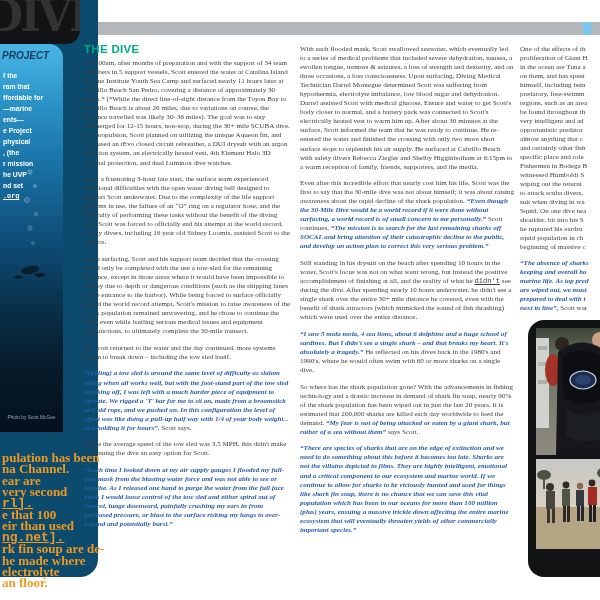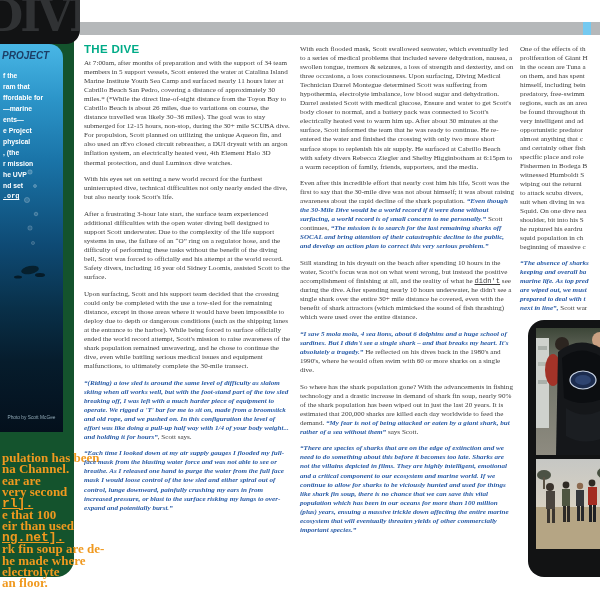--- a/index.html
+++ b/index.html
@@ -2,22 +2,22 @@
 <html><head>
 <meta charset="utf-8">
 <style>
   html,body{margin:0;padding:0;}
   .page{position:relative;width:600px;height:600px;background:#ffffff;overflow:hidden;
         font-family:"Liberation Serif",serif;}
   
   .top-rule{position:absolute;left:80px;top:22px;width:520px;height:13px;background:#b5b8ba;}
   .top-rule-accent{position:absolute;left:503px;top:0;width:8px;height:13px;background:#74c9f0;}
   
-  .sidebar{position:absolute;left:0;top:0;width:74px;height:577px;background:#14532d;
-           border-radius:0 0 18px 0;}
+  .sidebar{position:absolute;left:0;top:0;width:74px;height:577px;background:#0c4a6e;
+           border-radius:0 0 18px 0;padding-left:24px;}
   .masthead{position:absolute;left:0;top:0;width:80px;height:44px;background:#121314;
             border-radius:0 0 14px 0;overflow:hidden;z-index:3;}
   .masthead-title{position:absolute;left:-15px;top:-10px;margin:0;
                   font-family:"DejaVu Serif",serif;font-weight:bold;font-size:44px;
                   letter-spacing:-3px;color:#303234;}
   .uw-photo{position:absolute;left:0;top:44px;width:63px;height:388px;border-radius:0 14px 0 0;
             background:linear-gradient(180deg,#49b7e6 0%,#2c95c9 14%,#1a74a8 30%,#0e4a74 52%,#093049 68%,#061c2c 82%,#04101c 100%);
             overflow:hidden;}
   .uw-scene{position:absolute;left:0;top:0;}
   .project-title{position:absolute;left:2px;top:6px;margin:0;
@@ -109,24 +109,25 @@
   </div>
 
   <div class="masthead">
     <h1 class="masthead-title">DIVER</h1>
   </div>
 
   <h2 class="heading">THE DIVE</h2>
 
   <div class="col col-1">
       <p class="para"><span class="seg-plain">At 7:00am, after months of preparation and with the support of 34 team members in 5 support vessels, Scott entered the water at Catalina Island Marine Institute Youth Sea Camp and surfaced nearly 11 hours later at Cabrillo Beach San Pedro, covering a distance of approximately 30 miles.* (*While the direct line-of-sight distance from the Toyon Bay to Cabrillo Beach is about 26 miles, due to variations on course, the distance travelled was likely 30–36 miles). The goal was to stay submerged for 12-15 hours, non-stop, during the 30+ mile SCUBA dive. For propulsion, Scott planned on utilizing the unique Aqueon fin, and also used an rEvo closed circuit rebreather, a DUI drysuit with an argon inflation system, an electrically heated vest, 4th Element Halo 3D thermal protection, and dual Luminox dive watches.</span></p>
-      <p class="para"><span class="seg-plain">With his eyes set on setting a new world record for the furthest uninterrupted dive, technical difficulties not only nearly ended the dive, but also nearly took Scott's life.</span></p>
       <p class="para"><span class="seg-plain">After a frustrating 3-hour late start, the surface team experienced additional difficulties with the open water diving bell designed to support Scott underwater. Due to the complexity of the life support systems in use, the failure of an “O” ring on a regulator hose, and the difficulty of performing these tasks without the benefit of the diving bell, Scott was forced to officially end his attempt at the world record. Safety divers, including 16 year old Sidney Loomis, assisted Scott to the surface.</span></p>
       <p class="para"><span class="seg-plain">Upon surfacing, Scott and his support team decided that the crossing could only be completed with the use a tow-sled for the remaining distance, except in those areas where it would have been impossible to deploy due to depth or dangerous conditions (such as the shipping lanes at the entrance to the harbor). While being forced to surface officially ended the world record attempt, Scott's mission to raise awareness of the shark population remained unwavering, and he chose to continue the dive, even while battling serious medical issues and equipment malfunctions, to ultimately complete the 30-mile transect.</span></p>
+      <p class="para"><span class="seg-plain">As Scott returned to the water and the day continued, more systems began to break down – including the tow sled itself.</span></p>
       <p class="para"><span class="seg-quote">“(Riding) a tow sled is around the same level of difficulty as slalom skiing when all works well, but with the foot-stand part of the tow sled breaking off, I was left with a much harder piece of equipment to operate. We rigged a 'T' bar for me to sit on, made from a broomstick and old rope, and we pushed on. In this configuration the level of effort was like doing a pull-up half way with 1/4 of your body weight... and holding it for hours”</span><span class="seg-plain">, Scott says.</span></p>
+      <p class="para"><span class="seg-plain">While the average speed of the tow sled was 3.5 MPH, this didn't make continuing the dive an easy option for Scott.</span></p>
       <p class="para"><span class="seg-quote">“Each time I looked down at my air supply gauges I flooded my full-face mask from the blasting water force and was not able to see or breathe. As I released one hand to purge the water from the full face mask I would loose control of the tow sled and either spiral out of control, lunge downward, painfully crushing my ears in from increased pressure, or blast to the surface risking my lungs to over-expand and potentially burst.”</span></p>
     </div>
 
   <div class="col col-2">
       <p class="para"><span class="seg-plain">With each flooded mask, Scott swallowed seawater, which eventually led to a series of medical problems that included severe dehydration, nausea, a swollen tongue, tremors &amp; seizures, a loss of strength and dexterity, and on three occasions, a loss consciousness. Upon surfacing, Diving Medical Technician Darrel Montegue determined Scott was suffering from hypothermia, electrolyte imbalance, low blood sugar and dehydration. Darrel assisted Scott with medical glucose, Ensure and water to get Scott's body closer to normal, and a battery pack was connected to Scott's electrically heated vest to warm him up. After about 30 minutes at the surface, Scott informed the team that he was ready to continue. He re-entered the water and finished the crossing with only two more short surface stops to replenish his air supply. He surfaced at Cabrillo Beach with safety divers Rebecca Ziegler and Shelby Higginbotham at 6:15pm to a warm reception of family, friends, supporters, and the media.</span></p>
       <p class="para"><span class="seg-plain">Even after this incredible effort that nearly cost him his life, Scott was the first to say that the 30-mile dive was not about himself; it was about raising awareness about the rapid decline of the shark population. </span><span class="seg-quote">“Even though the 30-Mile Dive would be a world record if it were done without surfacing, a world record is of small concern to me personally.”</span><span class="seg-plain"> Scott continues, </span><span class="seg-quote">“The mission is to search for the last remaining sharks off SOCAL and bring attention of their catastrophic decline to the public, and develop an action plan to correct this very serious problem.”</span></p>
       <p class="para"><span class="seg-plain">Still standing in his drysuit on the beach after spending 10 hours in the water, Scott's focus was not on what went wrong, but instead the positive accomplishment of finishing at all, and the reality of what he </span><span class="seg-plain u">didn't</span><span class="seg-plain"> see during the dive. After spending nearly 10 hours underwater, he didn't see a single shark over the entire 30+ mile distance he covered, even with the benefit of shark attractors (which mimicked the sound of fish thrashing) which were used over the entire distance.</span></p>
       <p class="para"><span class="seg-quote">“I saw 5 mola mola, 4 sea lions, about 6 dolphins and a huge school of sardines. But I didn't see a single shark – and that breaks my heart. It's absolutely a tragedy.”</span><span class="seg-plain"> He reflected on his dives back in the 1980's and 1990's, where he would often swim with 60 or more sharks on a single dive.</span></p>
       <p class="para"><span class="seg-plain">So where has the shark population gone? With the advancements in fishing technology and a drastic increase in demand of shark fin soup, nearly 90% of the shark population has been wiped out in just the last 20 years. It is estimated that 200,000 sharks are killed each day worldwide to feed the demand. </span><span class="seg-quote">“My fear is not of being attacked or eaten by a giant shark, but rather of a sea without them”</span><span class="seg-plain"> says Scott.</span></p>
       <p class="para"><span class="seg-quote">“There are species of sharks that are on the edge of extinction and we need to do something about this before it becomes too late. Sharks are not the villains depicted in films. They are highly intelligent, emotional and a critical component to our ecosystem and marine world. If we continue to allow for sharks to be viciously hunted and used for things like shark fin soup, there is no chance that we can save this vital population which has been in our oceans for more than 100 million (plus) years, ensuing a massive trickle down affecting the entire marine ecosystem that will eventually threaten yields of other commercially important species.”</span></p>

